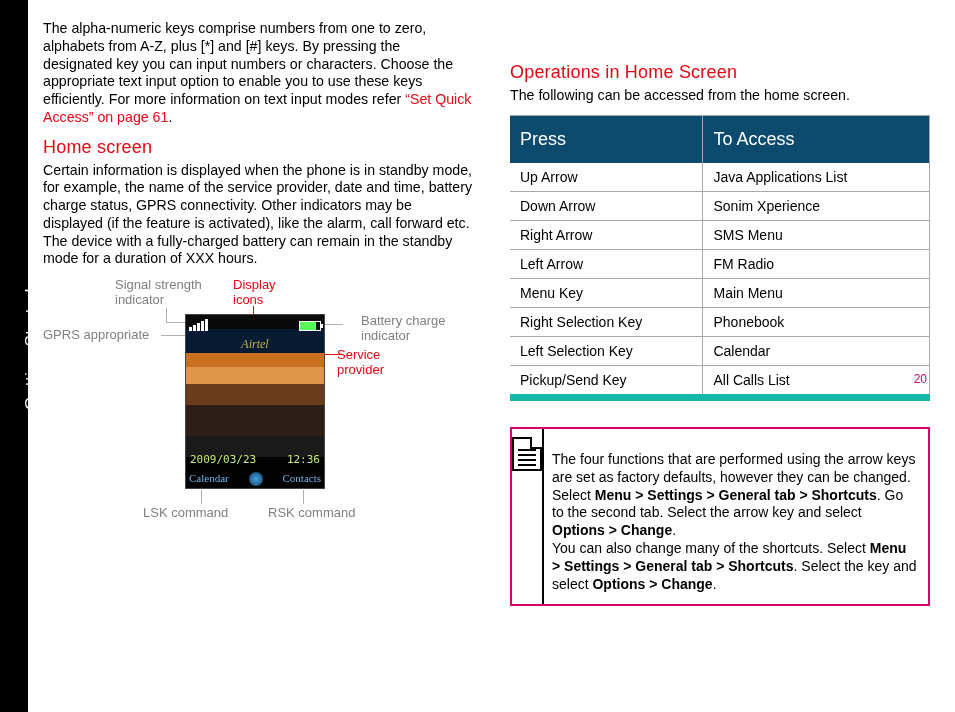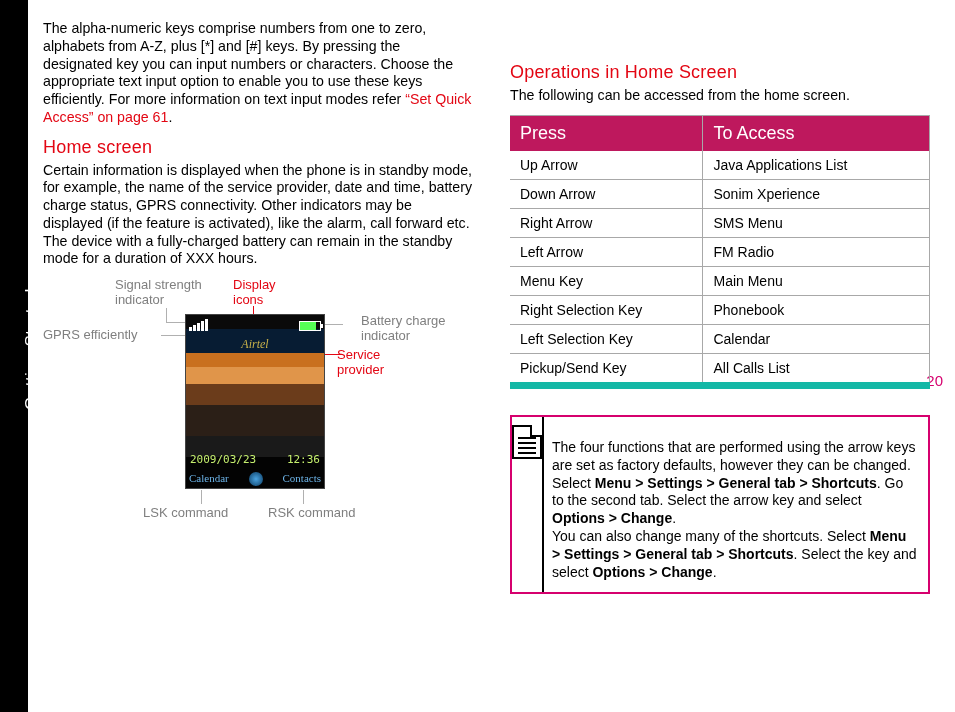--- a/index.html
+++ b/index.html
@@ -27,24 +27,24 @@
     transform-origin: left top;
     position: absolute;
     left: 22px;
     top: 410px;
     white-space: nowrap;
     font-family: "Arial Narrow", Arial, sans-serif;
     font-stretch: condensed;
   }
   .page-num {
     position: absolute;
-    right: 12px;
+    right: 28px;
     top: 372px;
     color: #d6006e;
-    font-size: 15px;
+    font-size: 12px;
   }
   .col {
     position: absolute;
     top: 20px;
     width: 430px;
   }
   .col-left { left: 43px; }
   .col-right { left: 510px; margin-top: 36px; }
   .body-text { font-size: 14.2px; line-height: 1.25; margin-bottom: 10px; }
   .red-link { color: #e30613; }
@@ -96,25 +96,25 @@
   .ld.red { background:#e30613; }
 
   
   table.access {
     border-collapse: collapse;
     width: 420px;
     margin-top: 8px;
     font-size: 14px;
   }
   table.access th {
-    background: #be185d;
+    background: #0c4a6e;
     color: #fff;
     font-weight: normal;
     text-align: left;
-    padding: 7px 10px;
+    padding: 13px 10px;
     font-family: "Arial Narrow", Arial, sans-serif;
     font-stretch: condensed;
     font-size: 18px;
   }
   table.access td {
     border-bottom: 1px solid #a8a8a8;
     padding: 6px 10px;
   }
   table.access tr:last-child td { border-bottom: 7px solid #14b8a6; }
   table.access { border-top:1px solid #a8a8a8; border-right:1px solid #a8a8a8; border-left:none;}
@@ -167,21 +167,21 @@
   <p class="body-text">
     <span>The alpha-numeric keys comprise numbers from one to zero, alphabets from A-Z, plus [*] and [#] keys. By pressing the designated key you can input numbers or characters. Choose the appropriate text input option to enable you to use these keys efficiently. For more information on text input modes refer </span><span class="red-link">“Set Quick Access” on page 61</span><span>.</span>
   </p>
 
   <div class="heading-red">Home screen</div>
   <p class="body-text">Certain information is displayed when the phone is in standby mode, for example, the name of the service provider, date and time, battery charge status, GPRS connectivity. Other indicators may be displayed (if the feature is activated), like the alarm, call forward etc. The device with a fully-charged battery can remain in the standby mode for a duration of XXX hours.</p>
 
   <div class="diagram">
     <div class="d-label" style="left:72px; top:0; width:110px;">Signal strength indicator</div>
     <div class="d-label red" style="left:190px; top:0; width:70px;">Display icons</div>
-    <div class="d-label" style="left:0; top:50px;">GPRS efficiently</div>
+    <div class="d-label" style="left:0; top:50px;">GPRS appropriate</div>
     <div class="d-label" style="left:302px; top:36px; width:110px;margin-left:16px;">Battery charge indicator</div>
     <div class="d-label red" style="left:294px; top:70px; width:90px;">Service provider</div>
     <div class="d-label" style="left:100px; top:228px;">LSK command</div>
     <div class="d-label" style="left:225px; top:228px;">RSK command</div>
 
     <div class="ld" style="left:123px; top:30px; width:1px; height:14px;"></div>
     <div class="ld" style="left:123px; top:44px; width:30px; height:1px;"></div>
     <div class="ld red" style="left:210px; top:28px; width:1px; height:12px;"></div>
     <div class="ld" style="left:118px; top:57px; width:30px; height:1px;"></div>
     <div class="ld" style="left:270px; top:46px; width:30px; height:1px;"></div>

